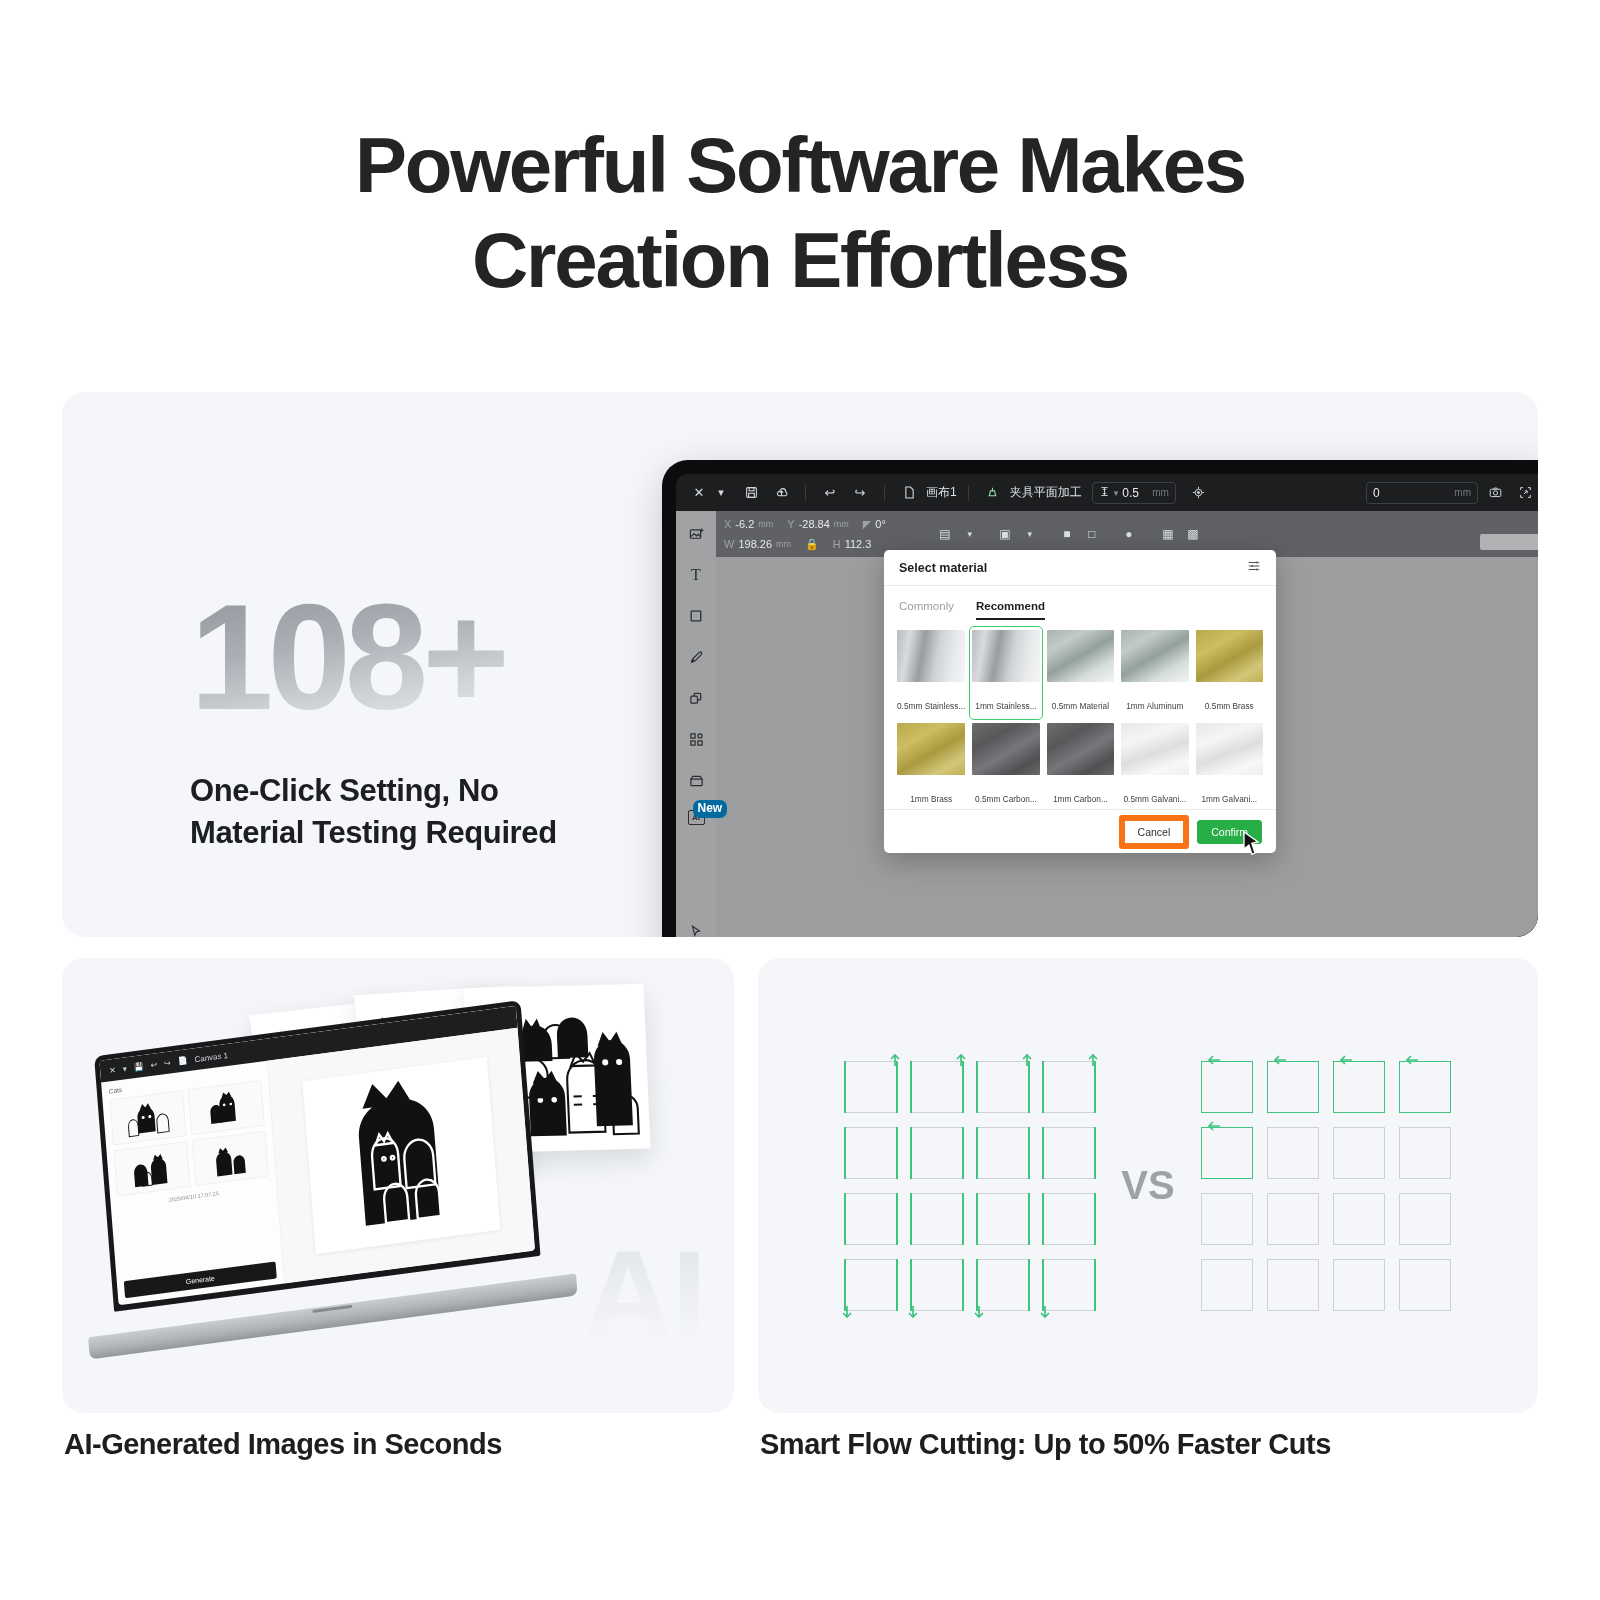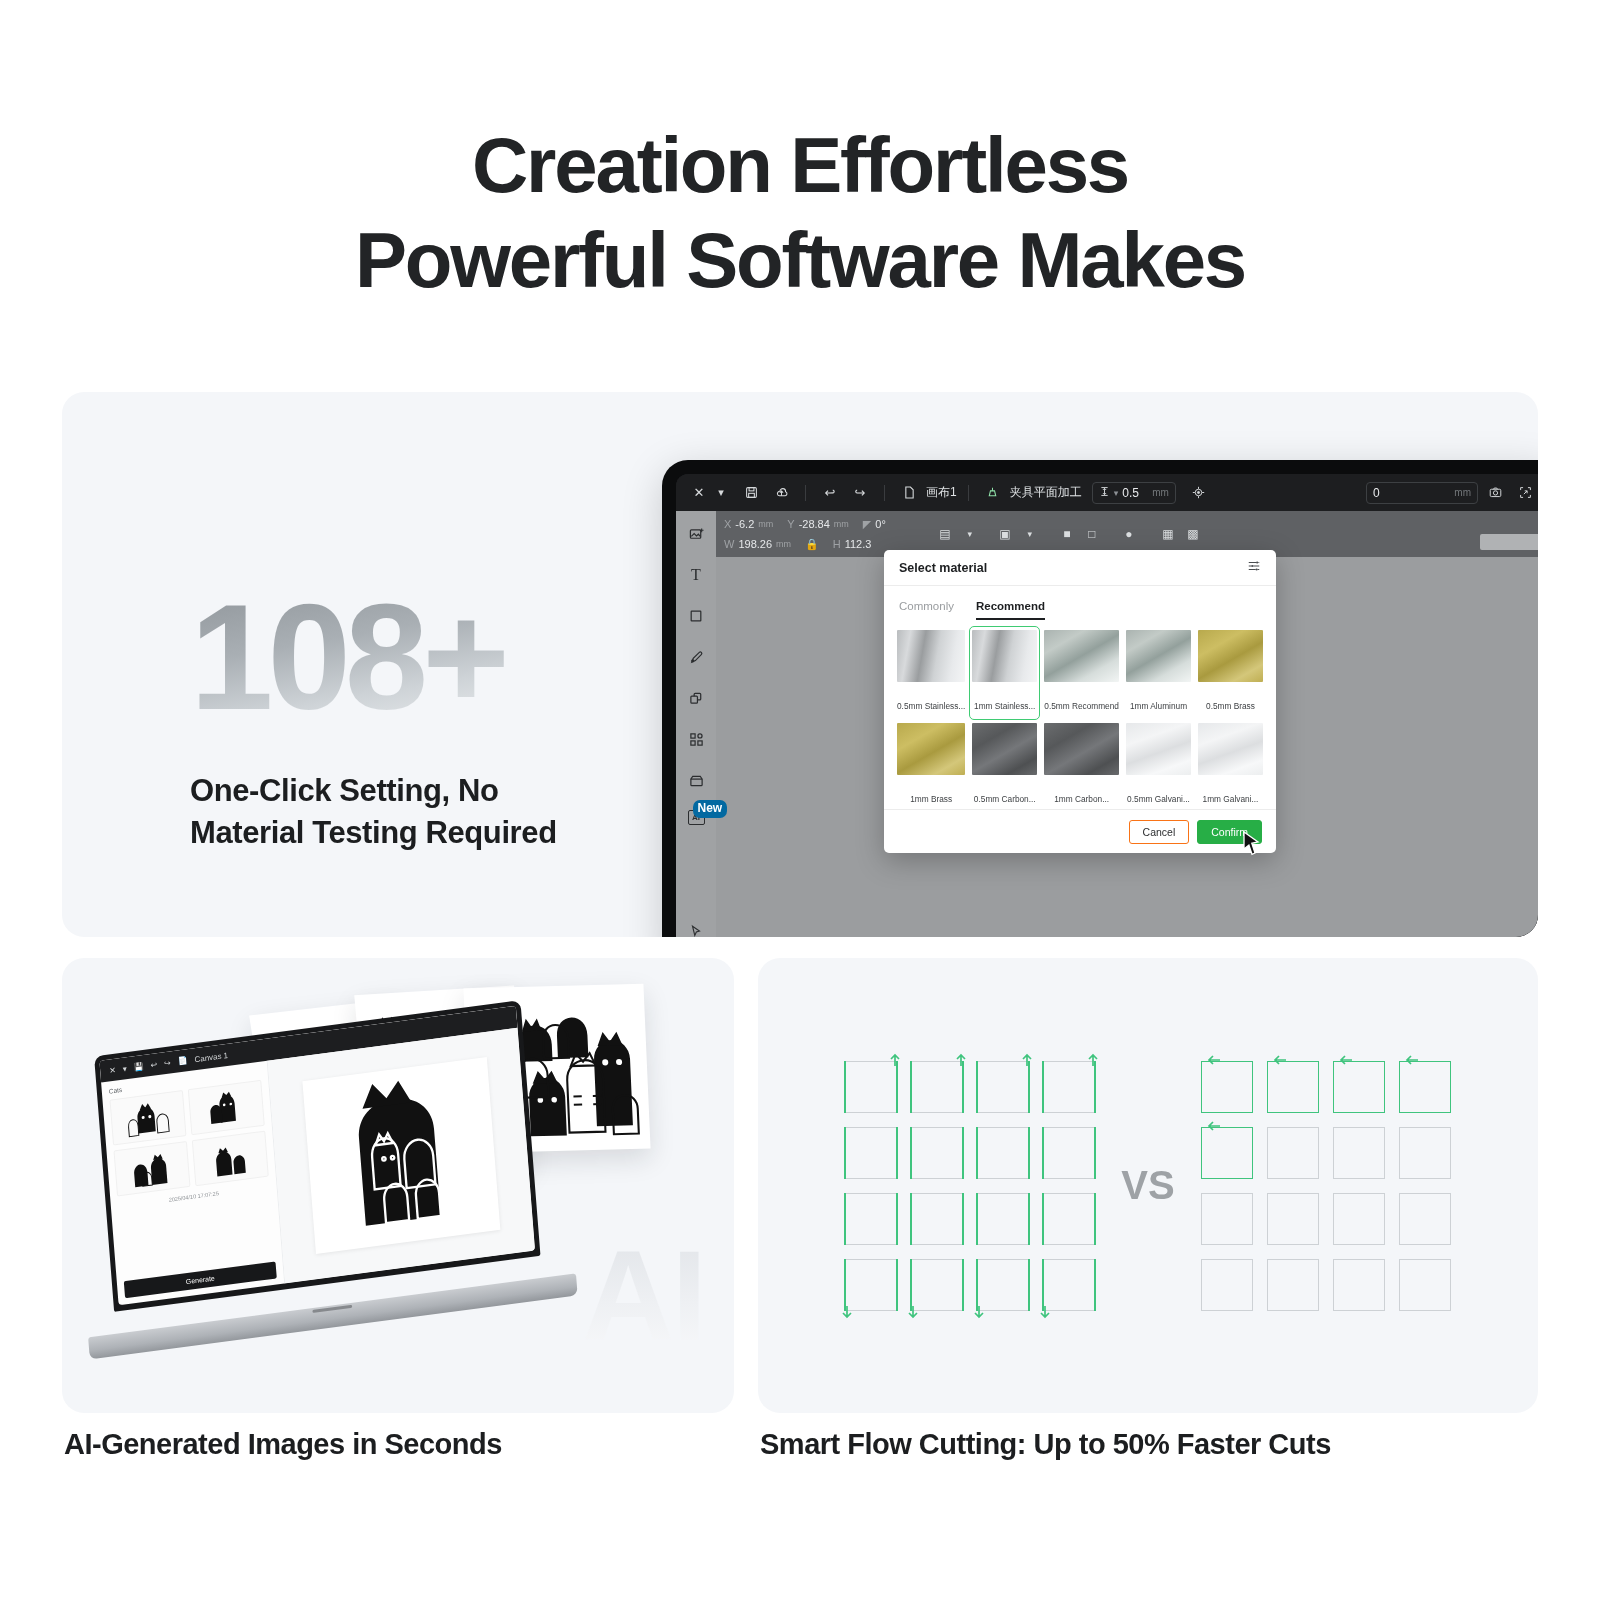--- a/index.html
+++ b/index.html
@@ -206,21 +206,21 @@
   .modal-foot {
     height: 44px; border-top: 1px solid #ececec;
     display: flex; align-items: center; justify-content: flex-end;
     gap: 8px; padding: 0 14px;
     position: relative;
   }
   .btn {
     font-size: 10.5px; border-radius: 3px;
     padding: 5px 13px; cursor: pointer;
   }
-  .btn-cancel { background: #fff; border: 1px solid #f97316; color: #2b2d2f; }
+  .btn-cancel { background: #fff; border: 6px solid #f97316; color: #2b2d2f; }
   .btn-confirm { background: #27ae46; border: 1px solid #27ae46; color: #fff; }
   .cursor-arrow { position: absolute; right: 14px; bottom: -4px; width: 20px; height: 26px; }
 
   
   .float-panel {
     position: absolute; right: 8px; top: 60px;
     width: 60px; height: 16px;
     background: #b0b2b4; border-radius: 2px;
     z-index: 2;
   }
@@ -307,22 +307,22 @@
   .cell .vleft { left: -1px; } .cell .vright { right: -1px; }
   .vs-label { font-size: 40px; font-weight: 800; color: #9ea2a6; letter-spacing: 0px; }
   .arrow { position: absolute; width: 14px; height: 14px; }
 </style>
 </head>
 <body>
 
 <div class="page">
 
   <h1 class="headline">
+    <span class="ln">Powerful Software Makes</span>
     <span class="ln">Creation Effortless</span>
-    <span class="ln">Powerful Software Makes</span>
   </h1>
 
   <div class="card" id="card-materials">
 
     <div class="stat-wrap">
       <div class="stat-number">108+</div>
       <div class="stat-sub">
         <span>One-Click Setting, No</span><br>
         <span>Material Testing Required</span>
       </div>
@@ -523,21 +523,21 @@
               <div class="mat-cell">
                 <div class="mat-sw" style="background: linear-gradient(100deg, rgb(185, 188, 190) 0%, rgb(216, 218, 220) 18%, rgb(154, 157, 159) 38%, rgb(207, 210, 212) 58%, rgb(232, 234, 236) 80%, rgb(244, 245, 246) 100%);"></div>
                 <div class="mat-label">0.5mm Stainless...</div>
               </div>
               <div class="mat-cell sel">
                 <div class="mat-sw" style="background: linear-gradient(100deg, rgb(185, 188, 190) 0%, rgb(216, 218, 220) 18%, rgb(154, 157, 159) 38%, rgb(207, 210, 212) 58%, rgb(232, 234, 236) 80%, rgb(244, 245, 246) 100%);"></div>
                 <div class="mat-label">1mm Stainless...</div>
               </div>
               <div class="mat-cell">
                 <div class="mat-sw" style="background: linear-gradient(150deg, rgb(170, 179, 176) 0%, rgb(195, 203, 199) 25%, rgb(147, 160, 156) 50%, rgb(214, 221, 219) 75%, rgb(242, 245, 244) 100%);"></div>
-                <div class="mat-label">0.5mm Recommend</div>
+                <div class="mat-label">0.5mm Material</div>
               </div>
               <div class="mat-cell">
                 <div class="mat-sw" style="background: linear-gradient(150deg, rgb(170, 179, 176) 0%, rgb(195, 203, 199) 25%, rgb(147, 160, 156) 50%, rgb(214, 221, 219) 75%, rgb(242, 245, 244) 100%);"></div>
                 <div class="mat-label">1mm Aluminum</div>
               </div>
               <div class="mat-cell">
                 <div class="mat-sw" style="background: linear-gradient(150deg, rgb(184, 169, 76) 0%, rgb(205, 190, 99) 30%, rgb(169, 154, 63) 55%, rgb(212, 199, 122) 80%, rgb(191, 174, 82) 100%);"></div>
                 <div class="mat-label">0.5mm Brass</div>
               </div>
               <div class="mat-cell">

